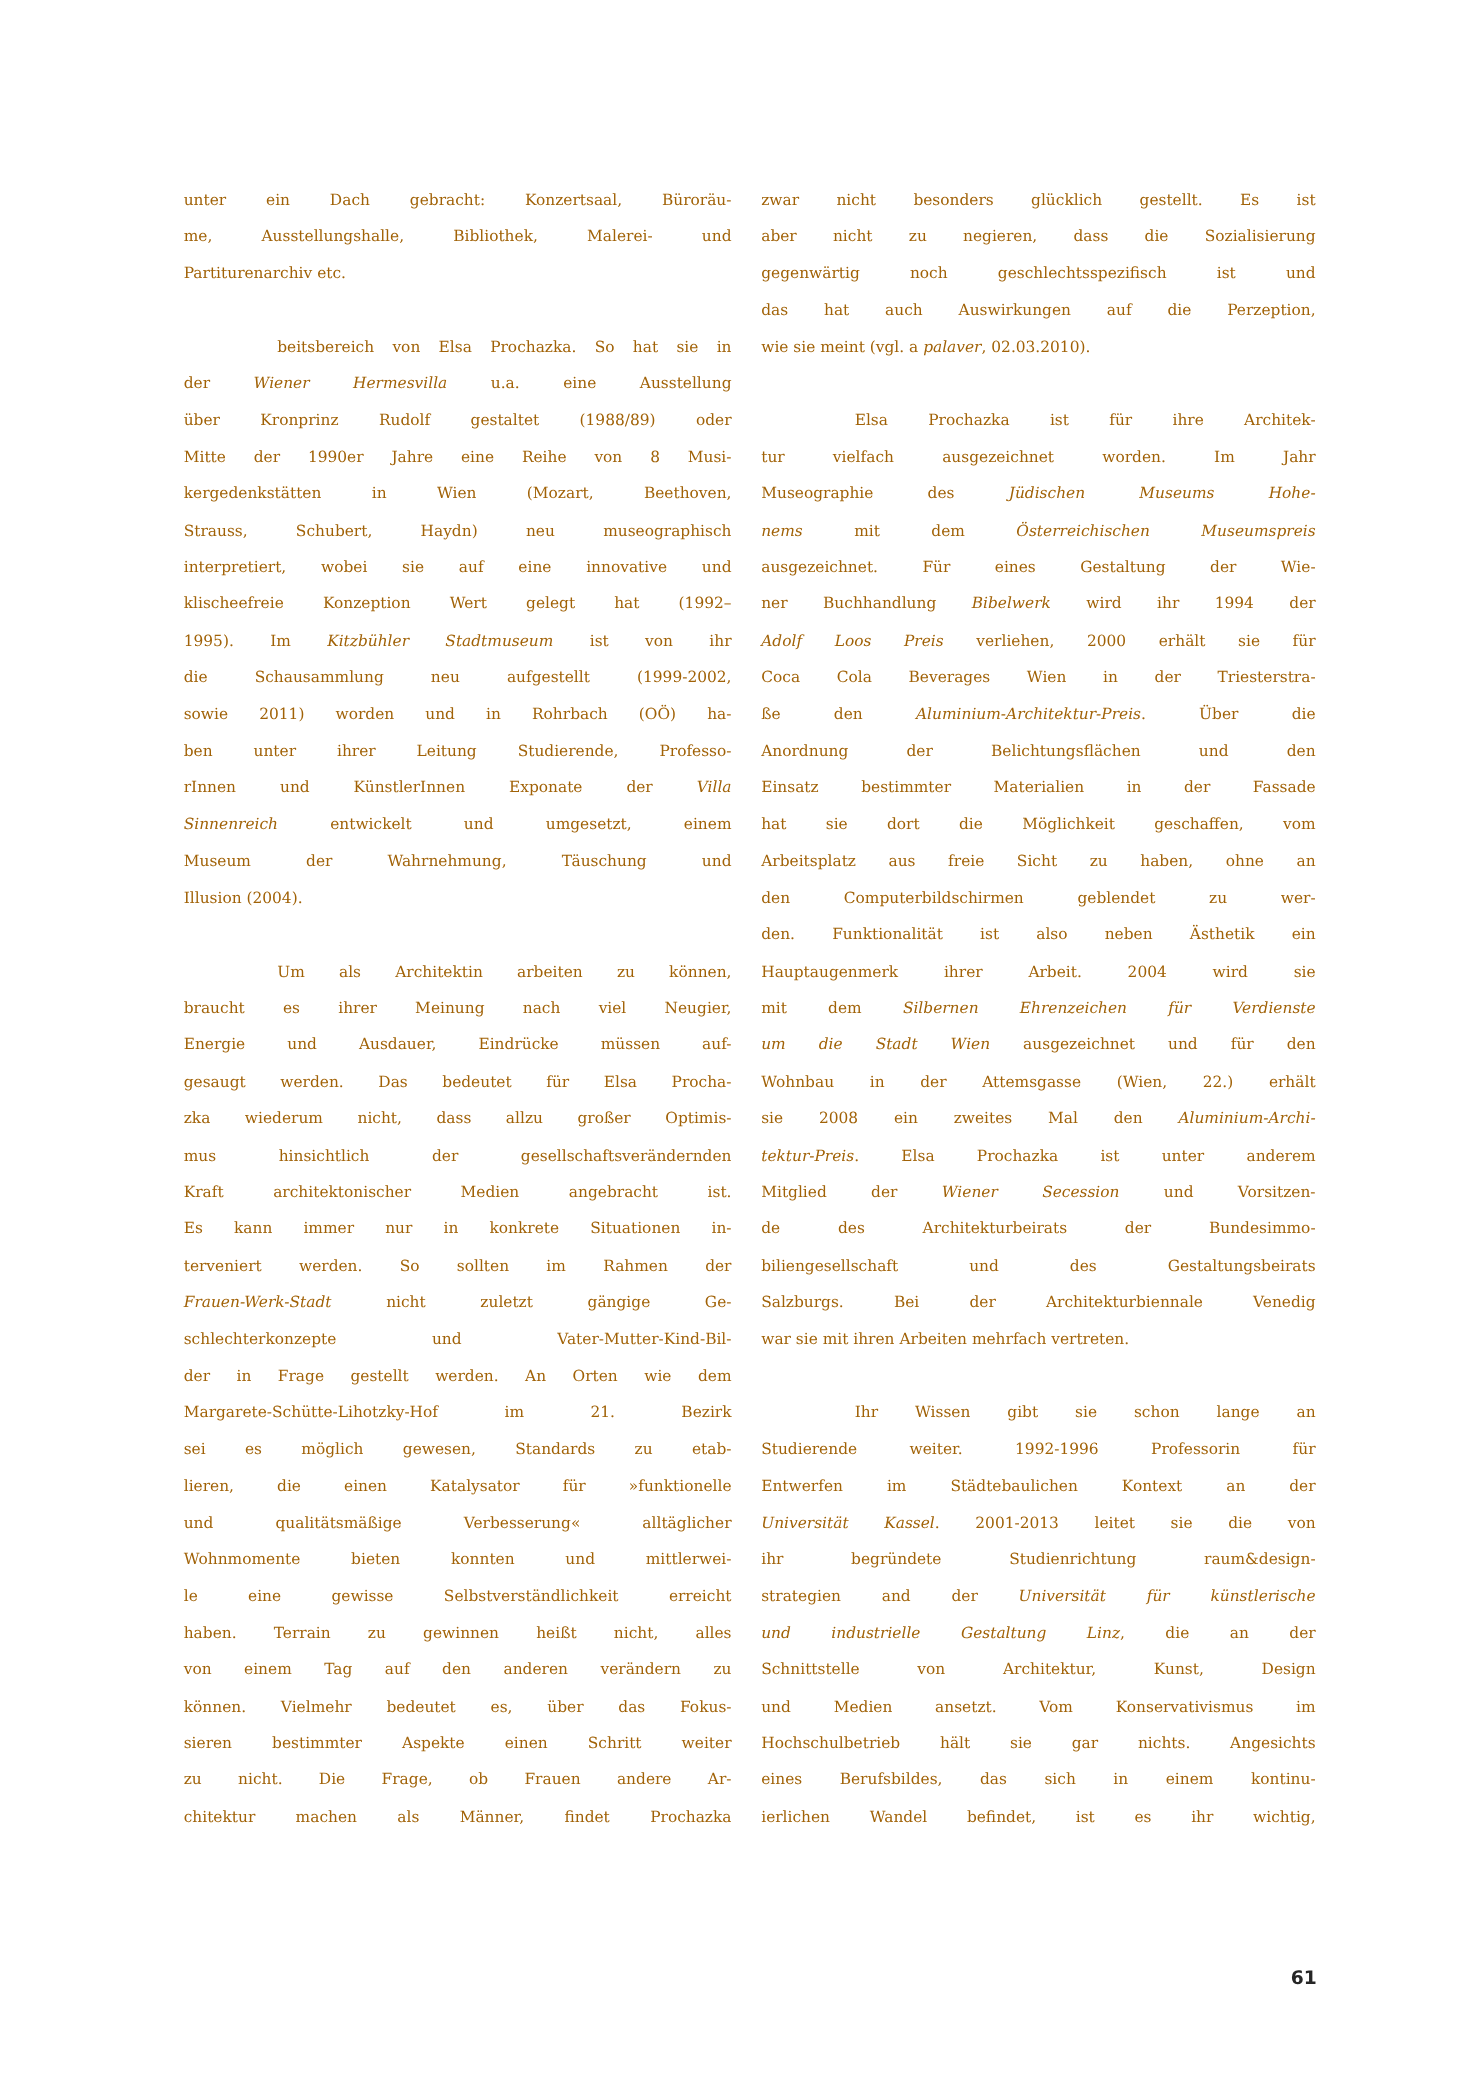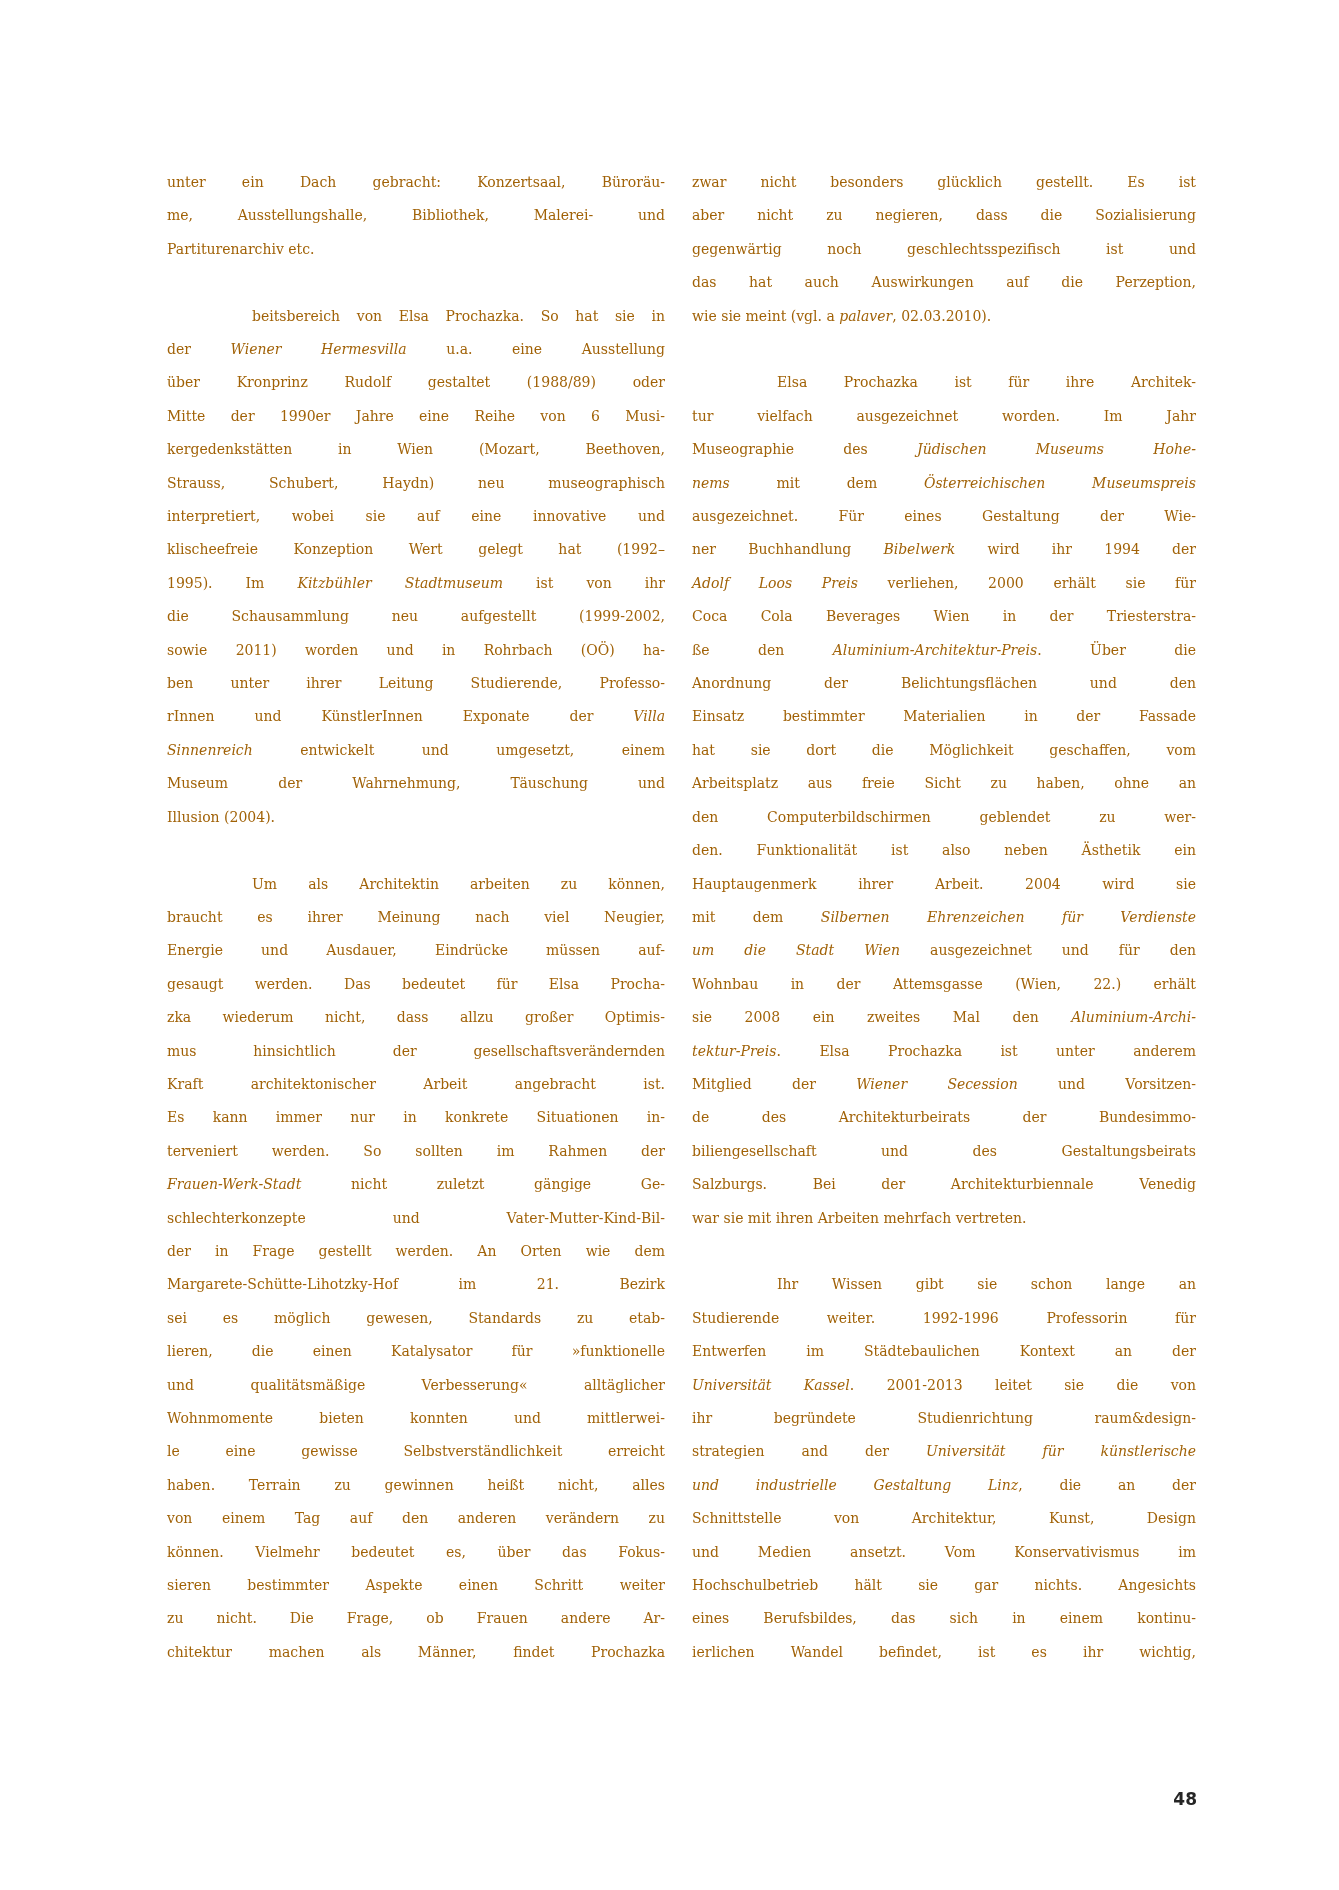--- a/index.html
+++ b/index.html
@@ -60,42 +60,42 @@
     <div class="column column-left">
         <div class="para">
           <div class="line">unter ein Dach gebracht: Konzertsaal, Büroräu-</div>
           <div class="line">me, Ausstellungshalle, Bibliothek, Malerei- und</div>
           <div class="line end">Partiturenarchiv etc.</div>
         </div>
         <div class="para indent">
           <div class="line">beitsbereich von Elsa Prochazka. So hat sie in</div>
           <div class="line">der <em>Wiener Hermesvilla</em> u.a. eine Ausstellung</div>
           <div class="line">über Kronprinz Rudolf gestaltet (1988/89) oder</div>
-          <div class="line">Mitte der 1990er Jahre eine Reihe von 6 Musi-</div>
+          <div class="line">Mitte der 1990er Jahre eine Reihe von 8 Musi-</div>
           <div class="line">kergedenkstätten in Wien (Mozart, Beethoven,</div>
           <div class="line">Strauss, Schubert, Haydn) neu museographisch</div>
           <div class="line">interpretiert, wobei sie auf eine innovative und</div>
           <div class="line">klischeefreie Konzeption Wert gelegt hat (1992–</div>
           <div class="line">1995). Im <em>Kitzbühler Stadtmuseum</em> ist von ihr</div>
           <div class="line">die Schausammlung neu aufgestellt (1999-2002,</div>
           <div class="line">sowie 2011) worden und in Rohrbach (OÖ) ha-</div>
           <div class="line">ben unter ihrer Leitung Studierende, Professo-</div>
           <div class="line">rInnen und KünstlerInnen Exponate der <em>Villa</em></div>
           <div class="line"><em>Sinnenreich</em> entwickelt und umgesetzt, einem</div>
           <div class="line">Museum der Wahrnehmung, Täuschung und</div>
           <div class="line end">Illusion (2004).</div>
         </div>
         <div class="para indent">
           <div class="line">Um als Architektin arbeiten zu können,</div>
           <div class="line">braucht es ihrer Meinung nach viel Neugier,</div>
           <div class="line">Energie und Ausdauer, Eindrücke müssen auf-</div>
           <div class="line">gesaugt werden. Das bedeutet für Elsa Procha-</div>
           <div class="line">zka wiederum nicht, dass allzu großer Optimis-</div>
           <div class="line">mus hinsichtlich der gesellschaftsverändernden</div>
-          <div class="line">Kraft architektonischer Arbeit angebracht ist.</div>
+          <div class="line">Kraft architektonischer Medien angebracht ist.</div>
           <div class="line">Es kann immer nur in konkrete Situationen in-</div>
           <div class="line">terveniert werden. So sollten im Rahmen der</div>
           <div class="line"><em>Frauen-Werk-Stadt</em> nicht zuletzt gängige Ge-</div>
           <div class="line">schlechterkonzepte und Vater-Mutter-Kind-Bil-</div>
           <div class="line">der in Frage gestellt werden. An Orten wie dem</div>
           <div class="line">Margarete-Schütte-Lihotzky-Hof im 21. Bezirk</div>
           <div class="line">sei es möglich gewesen, Standards zu etab-</div>
           <div class="line">lieren, die einen Katalysator für »funktionelle</div>
           <div class="line">und qualitätsmäßige Verbesserung« alltäglicher</div>
           <div class="line">Wohnmomente bieten konnten und mittlerwei-</div>
@@ -153,14 +153,14 @@
           <div class="line">strategien and der <em>Universität für künstlerische</em></div>
           <div class="line"><em>und industrielle Gestaltung Linz</em>, die an der</div>
           <div class="line">Schnittstelle von Architektur, Kunst, Design</div>
           <div class="line">und Medien ansetzt. Vom Konservativismus im</div>
           <div class="line">Hochschulbetrieb hält sie gar nichts. Angesichts</div>
           <div class="line">eines Berufsbildes, das sich in einem kontinu-</div>
           <div class="line">ierlichen Wandel befindet, ist es ihr wichtig,</div>
         </div>
       </div>
   </div>
-  <div class="page-number">48</div>
+  <div class="page-number">61</div>
 </div>
 
 </body></html>

